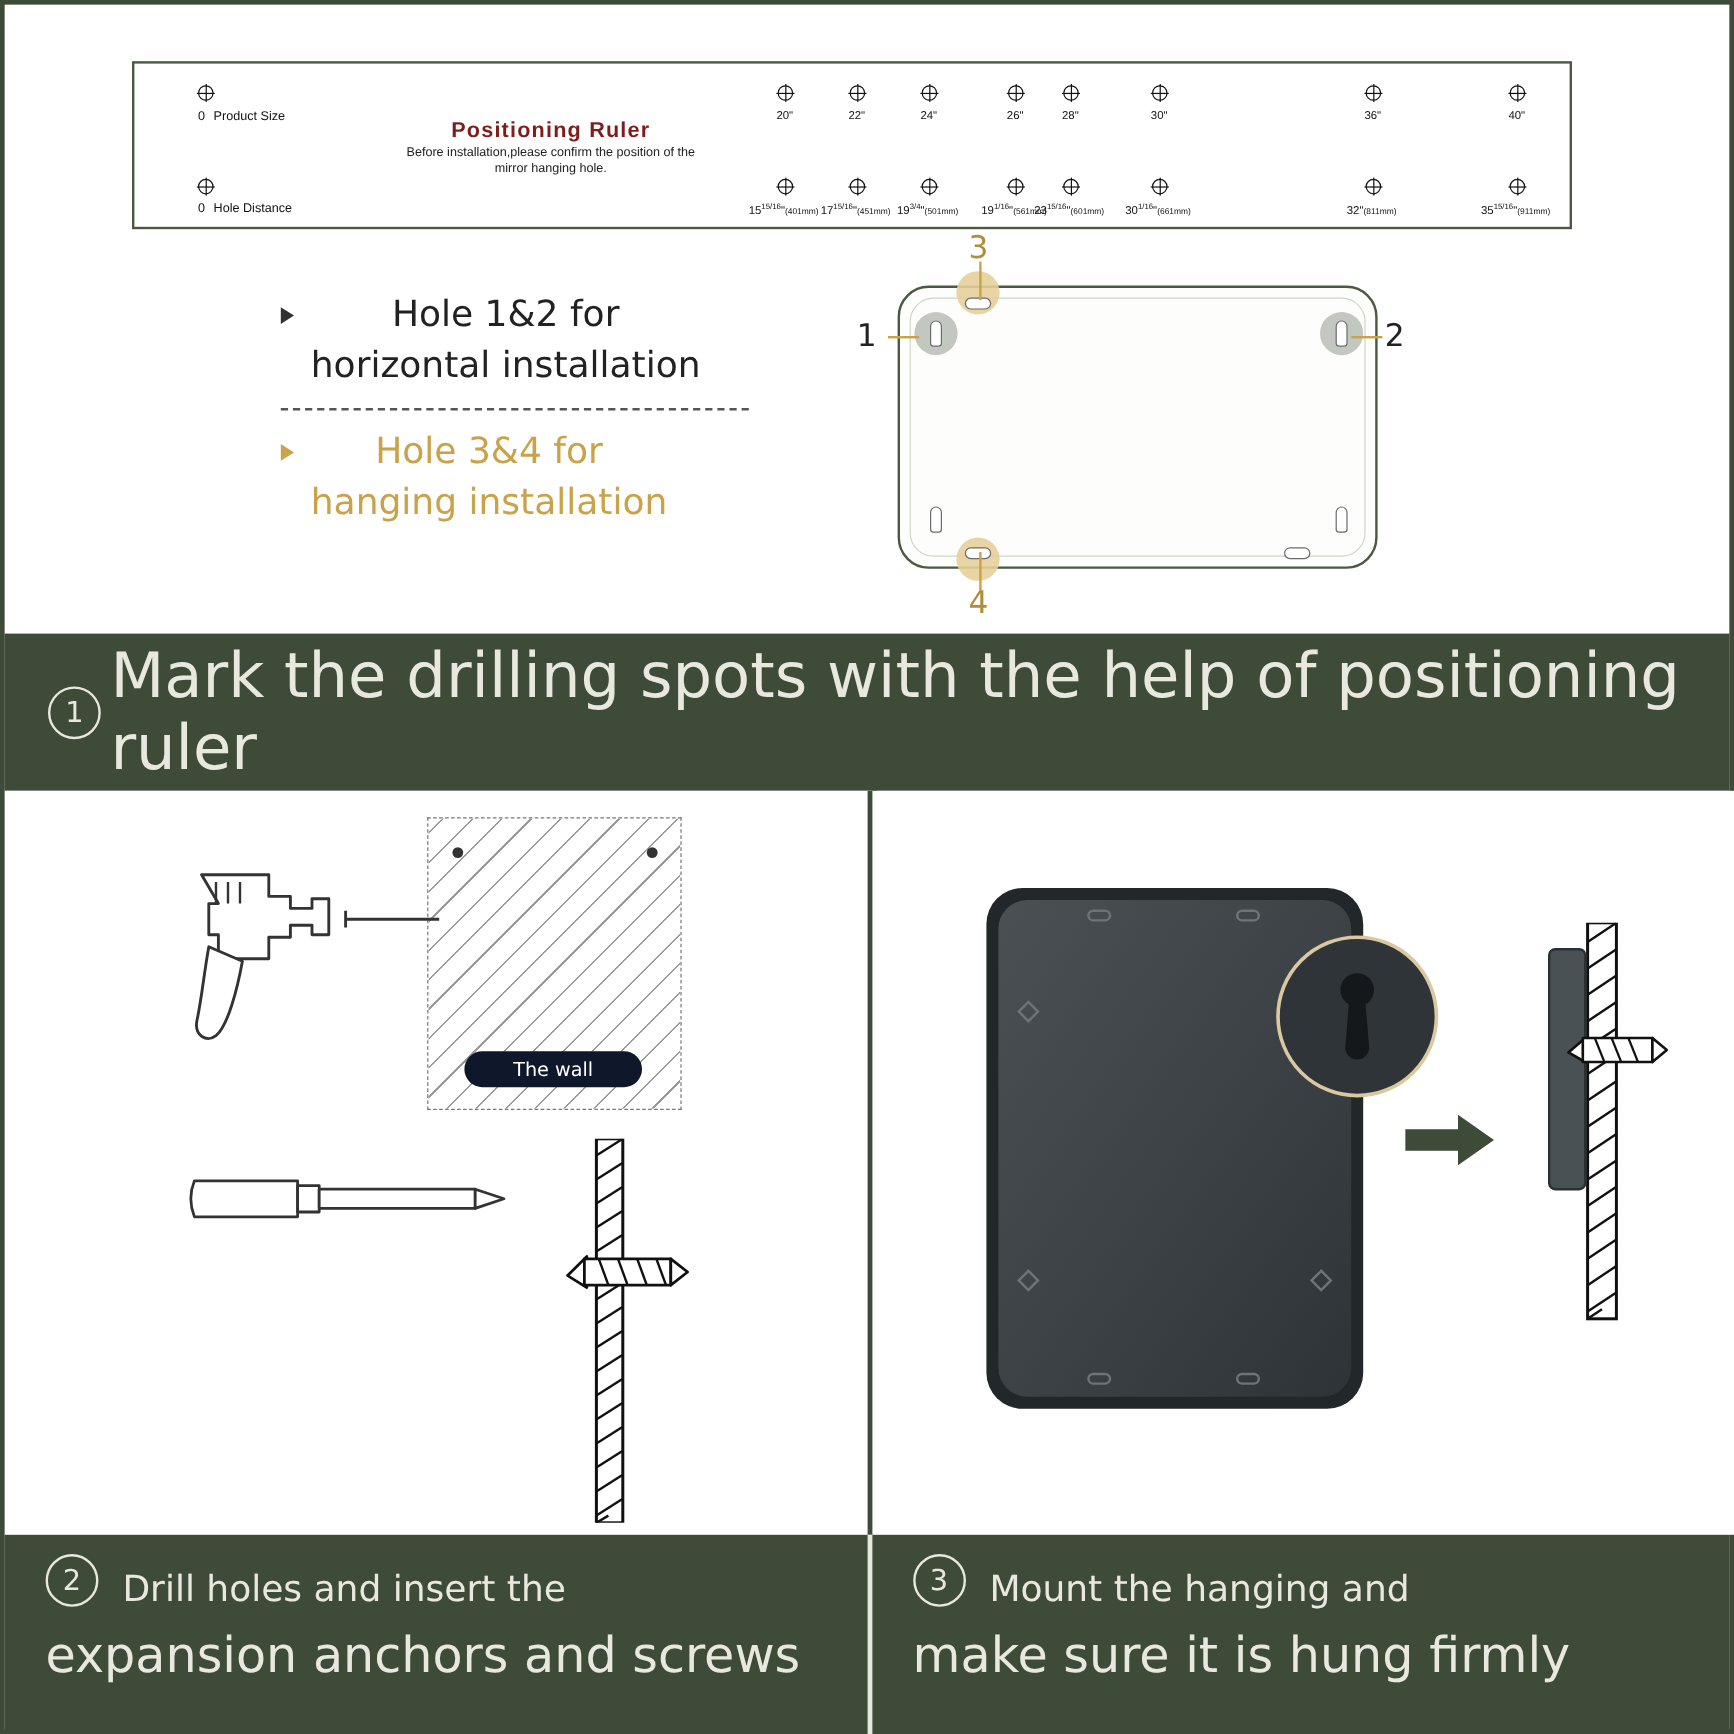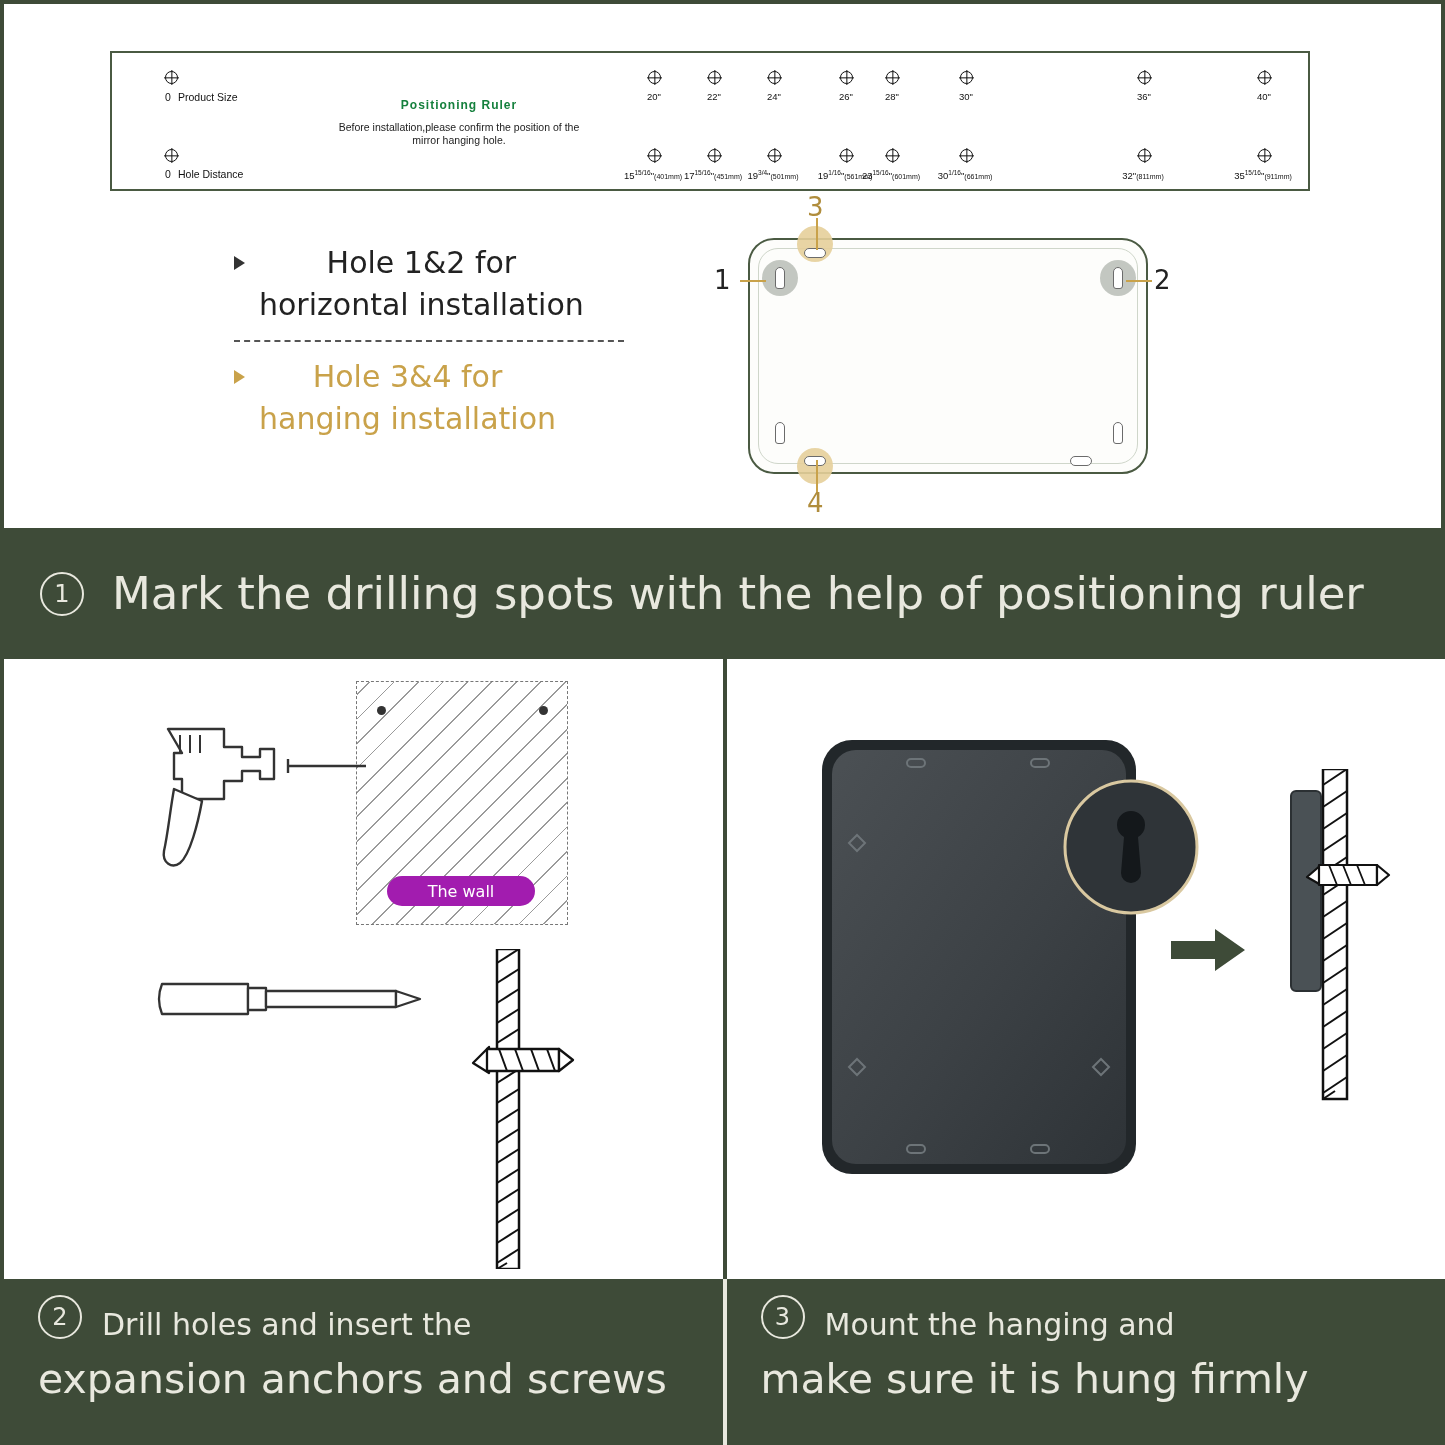--- a/index.html
+++ b/index.html
@@ -42,24 +42,24 @@
     border: 2px solid #4a5a42;
     box-sizing: border-box;
     background: #ffffff;
   }
   .ruler-title {
     position: absolute;
     left: 222px;
     top: 45px;
     width: 250px;
     text-align: center;
-    font-size: 12px;
+    font-size: 18px;
     font-weight: bold;
     letter-spacing: 1px;
-    color: #15803d;
+    color: #7f1d1d;
   }
   .ruler-sub {
     position: absolute;
     left: 212px;
     top: 68px;
     width: 270px;
     text-align: center;
     font-size: 10.5px;
     line-height: 13px;
     color: #222;
@@ -215,22 +215,22 @@
     color: #e8e8de;
     font-size: 24px;
     display: flex;
     align-items: center;
     justify-content: center;
     flex: none;
     font-family: "DejaVu Sans", sans-serif;
   }
   .banner-text {
     color: #e8e8de;
-    font-size: 45px;
-    margin-left: 28px;
+    font-size: 52px;
+    margin-left: 8px;
     font-family: "DejaVu Sans", sans-serif;
   }
 
   
   .mid {
     position: absolute;
     left: 0;
     top: 655px;
     width: 100%;
     height: 620px;
@@ -268,21 +268,21 @@
       transparent 0 16px,
       #9a9a9a 16px 17.3px
     );
   }
   .wall-label {
     position: absolute;
     left: 30px;
     bottom: 18px;
     width: 148px;
     height: 30px;
-    background: #a21caf;
+    background: #0f172a;
     border-radius: 15px;
     color: #fff;
     font-size: 16px;
     display: flex;
     align-items: center;
     justify-content: center;
     font-family: "DejaVu Sans", sans-serif;
   }
   .wall-dot {
     position: absolute;

